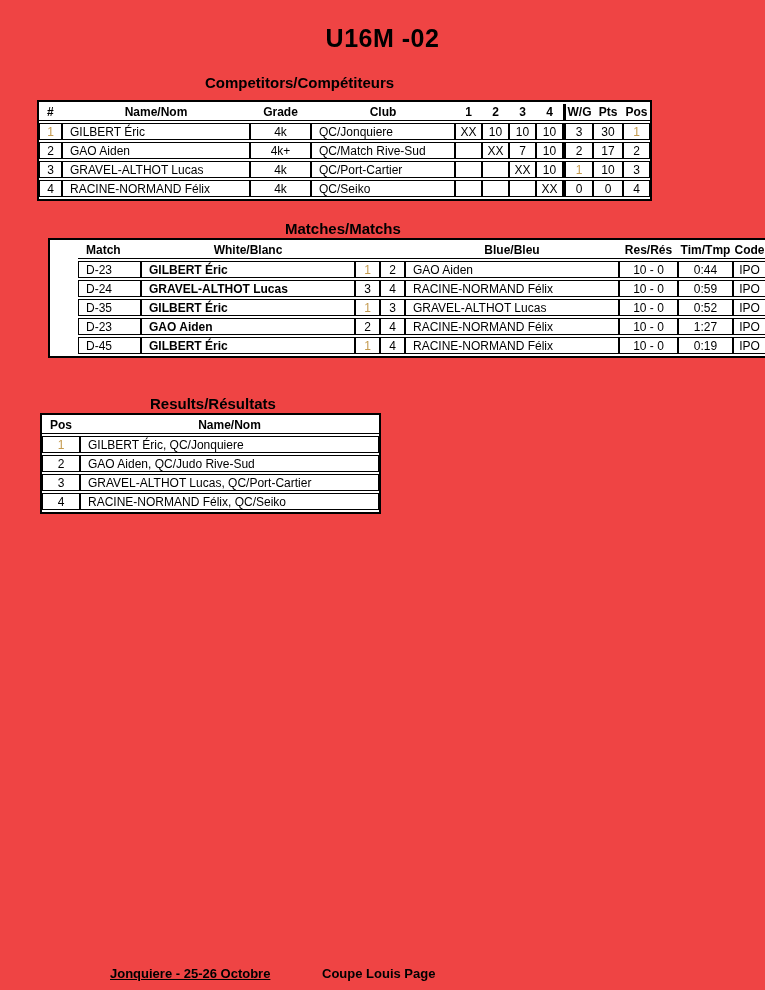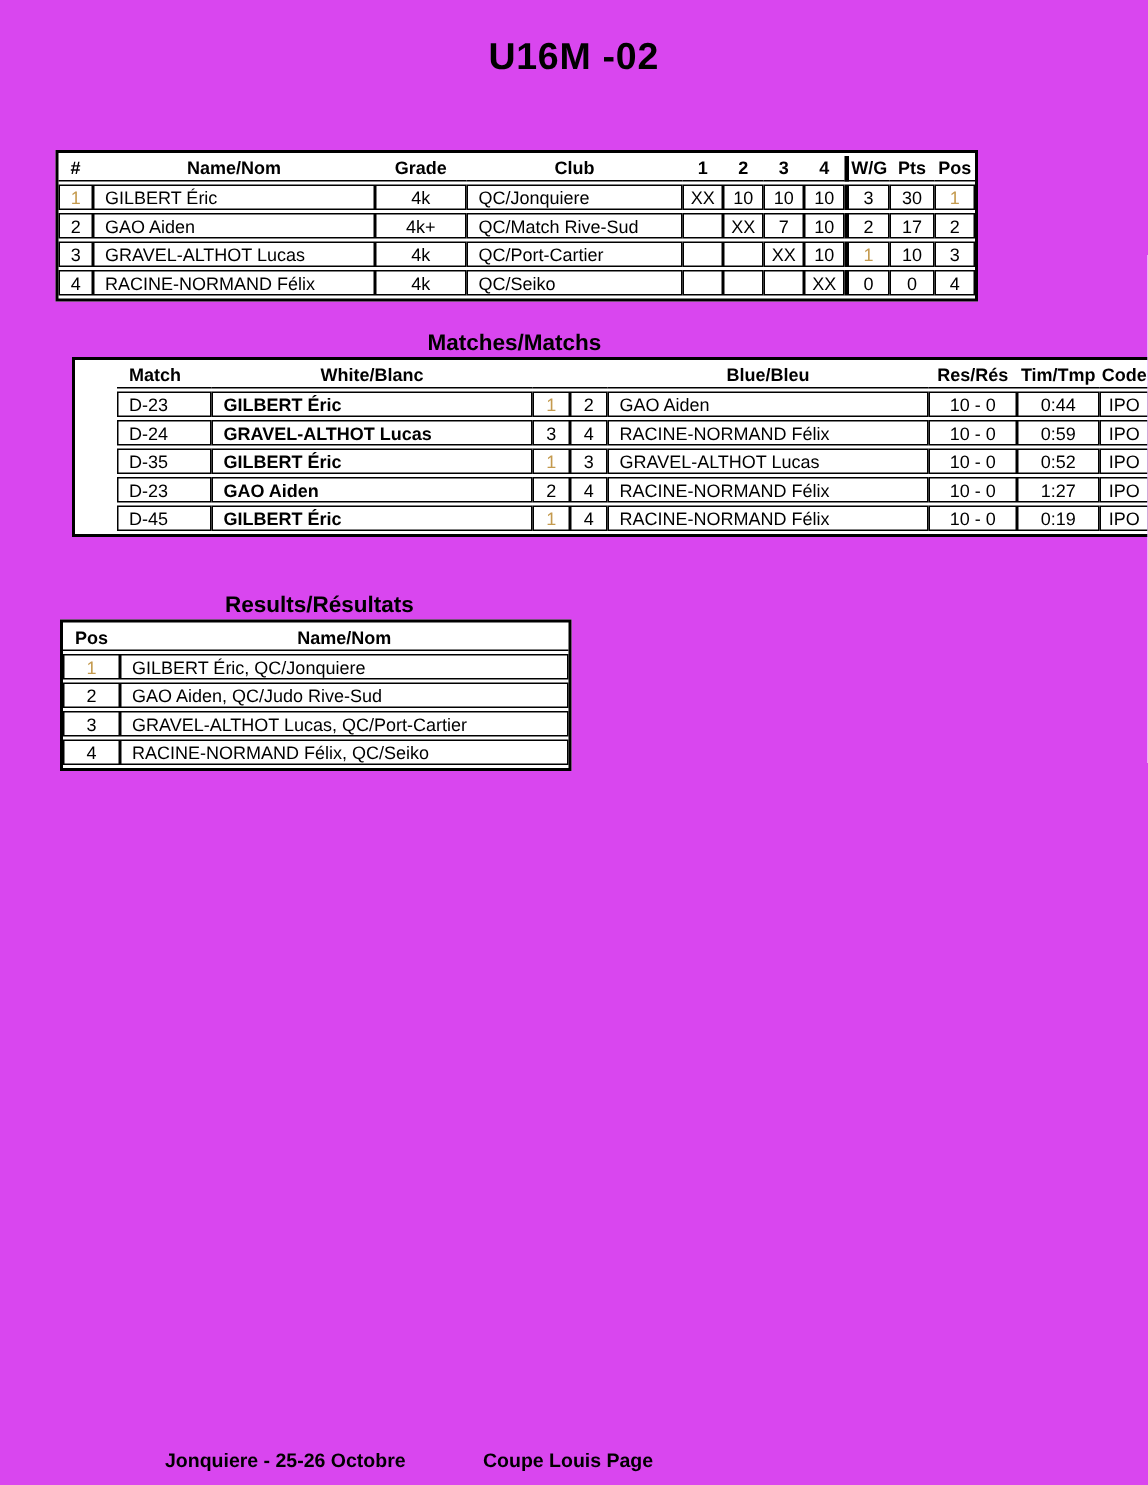--- a/index.html
+++ b/index.html
@@ -1,17 +1,17 @@
 <!DOCTYPE html>
 <html><head>
 <meta charset="utf-8">
 <style>
   html,body{margin:0;padding:0;background:#fff;}
   .page{
-    position:relative;width:765px;height:990px;background:#d946ef;
+    position:relative;width:765px;height:990px;background:#ef4444;
     font-family:"Liberation Sans",sans-serif;color:#000;overflow:hidden;
   }
   .page-title{
     position:absolute;top:24px;left:0;width:765px;text-align:center;
     font-size:25px;font-weight:bold;letter-spacing:0.5px;
   }
   .sec-title{position:absolute;font-size:15px;font-weight:bold;white-space:nowrap;}
   table.tbl{
     position:absolute;border-collapse:separate;border-spacing:0 2px;
     border:2px solid #000;table-layout:fixed;background:#fff;
@@ -29,20 +29,21 @@
   .divL{border-left:3px solid #000 !important;margin-top:48px;}
   .footer-item{position:absolute;font-size:13px;font-weight:bold;white-space:nowrap;}
 </style>
 </head>
 <body>
 
 <div class="page">
 
   <div class="page-title">U16M -02</div>
 
+  <div class="sec-title" style="left:205px;top:74px;">Competitors/Compétiteurs</div>
 
   <table class="tbl" style="left:37px;top:100px;width:615px;">
     <colgroup>
       <col style="width:23px">
         <col style="width:188px">
         <col style="width:61px">
         <col style="width:144px">
       <col style="width:27px">
         <col style="width:27px">
         <col style="width:27px">
@@ -221,17 +222,17 @@
       <td class="c">3</td>
       <td class="l">GRAVEL-ALTHOT Lucas, QC/Port-Cartier</td>
     </tr>
     <tr>
       <td class="c">4</td>
       <td class="l">RACINE-NORMAND Félix, QC/Seiko</td>
     </tr>
   </tbody>
     </table>
 
-  <div class="footer-item" style="left:110px;top:966px;">Jonquiere - 25-26 Octobre</div>
+  <div class="footer-item" style="left:110px;top:966px;text-decoration:underline;">Jonquiere - 25-26 Octobre</div>
   <div class="footer-item" style="left:322px;top:966px;">Coupe Louis Page</div>
   <div class="footer-item" style="left:433px;top:966px;margin-top:24px;">2025-10-30 08:43:10</div>
 
 </div>
 
 </body></html>

